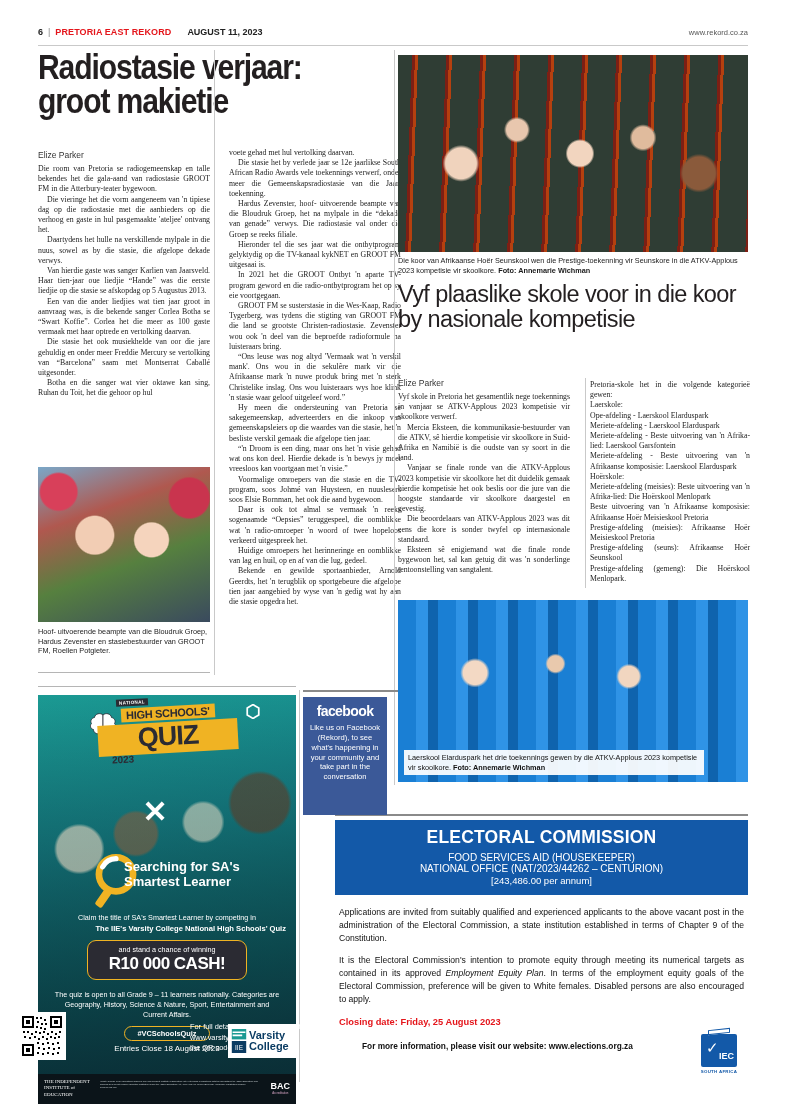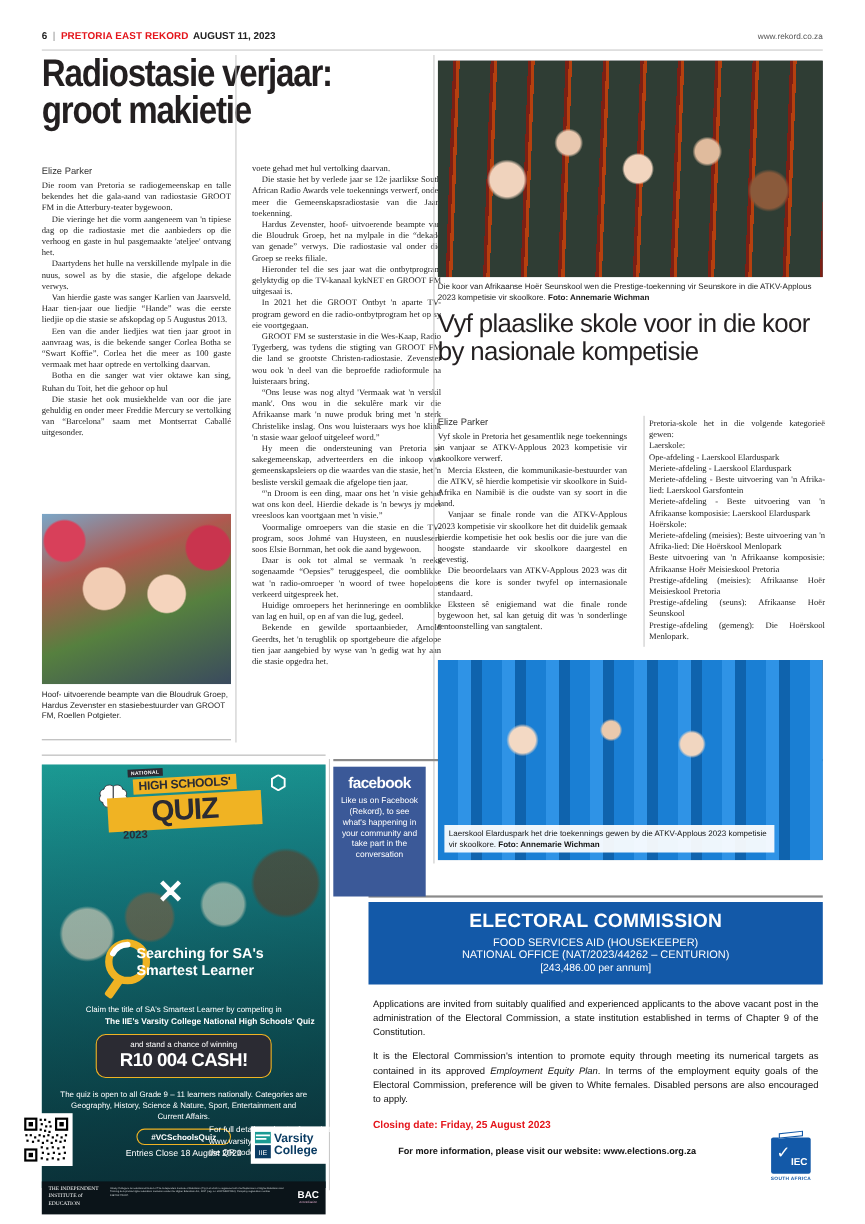--- a/index.html
+++ b/index.html
@@ -13,21 +13,21 @@
 
   
   .masthead {
     position: absolute; left: 38px; top: 27px; width: 710px; height: 16px;
     display: flex; align-items: baseline;
     font-family: "Liberation Sans", sans-serif;
   }
   .mh-page { font-size: 9px; font-weight: bold; color: #222; }
   .mh-sep { font-size: 9px; color: #888; margin: 0 5px; }
   .mh-title { font-size: 9px; font-weight: bold; color: #e4151b; letter-spacing: .1px; }
-  .mh-date { font-size: 9px; font-weight: bold; color: #222; margin-left: 4px; }
+  .mh-date { font-size: 9px; font-weight: bold; color: #222; margin-left: 16px; }
   .mh-url { margin-left: auto; font-size: 7.5px; color: #555; }
   .rule-top {
     position: absolute; left: 38px; top: 45px; width: 710px; height: 1px; background: #c9c9c9;
   }
 
   
   .headline-main {
     position: absolute; left: 38px; top: 50px; width: 350px;
     font-family: "Liberation Sans", sans-serif;
     font-weight: bold; font-size: 35px; line-height: 0.96;
@@ -300,22 +300,22 @@
 
   <div class="headline-main">Radiostasie verjaar: groot makietie</div>
   <div class="byline byline-left">Elize Parker</div>
 
   <div class="col" id="col-a">
     <p class="first">Die room van Pretoria se radiogemeenskap en talle bekendes het die gala-aand van radiostasie GROOT FM in die Atterbury-teater bygewoon.</p>
     <p>Die vieringe het die vorm aangeneem van 'n tipiese dag op die radiostasie met die aanbieders op die verhoog en gaste in hul pasgemaakte 'ateljee' ontvang het.</p>
     <p>Daartydens het hulle na verskillende mylpale in die nuus, sowel as by die stasie, die afgelope dekade verwys.</p>
     <p>Van hierdie gaste was sanger Karlien van Jaarsveld. Haar tien-jaar oue liedjie “Hande” was die eerste liedjie op die stasie se afskopdag op 5 Augustus 2013.</p>
     <p>Een van die ander liedjies wat tien jaar groot in aanvraag was, is die bekende sanger Corlea Botha se “Swart Koffie”. Corlea het die meer as 100 gaste vermaak met haar optrede en vertolking daarvan.</p>
+    <p>Die stasie het ook musiekhelde van oor die jare gehuldig en onder meer Freddie Mercury se vertolking van “Barcelona” saam met Montserrat Caballé uitgesonder.</p>
     <p>Botha en die sanger wat vier oktawe kan sing, Ruhan du Toit, het die gehoor op hul</p>
-    <p>Die stasie het ook musiekhelde van oor die jare gehuldig en onder meer Freddie Mercury se vertolking van “Barcelona” saam met Montserrat Caballé uitgesonder.</p>
   </div>
 
   <div class="col" id="col-b">
     <p class="first">voete gehad met hul vertolking daarvan.</p>
     <p>Die stasie het by verlede jaar se 12e jaarlikse South African Radio Awards vele toekennings verwerf, onder meer die Gemeenskapsradiostasie van die Jaar-toekenning.</p>
     <p>Hardus Zevenster, hoof- uitvoerende beampte van die Bloudruk Groep, het na mylpale in die “dekade van genade” verwys. Die radiostasie val onder die Groep se reeks filiale.</p>
     <p>Hieronder tel die ses jaar wat die ontbytprogram gelyktydig op die TV-kanaal kykNET en GROOT FM uitgesaai is.</p>
     <p>In 2021 het die GROOT Ontbyt 'n aparte TV-program geword en die radio-ontbytprogram het op sy eie voortgegaan.</p>
     <p>GROOT FM se susterstasie in die Wes-Kaap, Radio Tygerberg, was tydens die stigting van GROOT FM die land se grootste Christen-radiostasie. Zevenster wou ook 'n deel van die beproefde radioformule na luisteraars bring.</p>
     <p>“Ons leuse was nog altyd 'Vermaak wat 'n verskil mank'. Ons wou in die sekulêre mark vir die Afrikaanse mark 'n nuwe produk bring met 'n sterk Christelike inslag. Ons wou luisteraars wys hoe klink 'n stasie waar geloof uitgeleef word.”</p>
@@ -417,21 +417,21 @@
       <div>Smartest Learner</div>
     </div>
 
     <div class="quiz-body">
       <div>Claim the title of SA's Smartest Learner by competing in</div>
       <div class="bold">The IIE's Varsity College National High Schools' Quiz</div>
     </div>
 
     <div class="cash-box">
       <span class="small">and stand a chance of winning</span>
-      <span class="big">R10 004 CASH!</span>
+      <span class="big">R10 000 CASH!</span>
     </div>
 
     <div class="quiz-cats">The quiz is open to all Grade 9 – 11 learners nationally. Categories are Geography, History, Science &amp; Nature, Sport, Entertainment and Current Affairs.</div>
     <div class="hashtag">#VCSchoolsQuiz</div>
     <div class="entries">Entries Close 18 August 2023</div>
   </div>
 
   <div class="qr">
     <div class="qr-inner">
       <svg viewBox="0 0 42 42" width="42" height="42">

